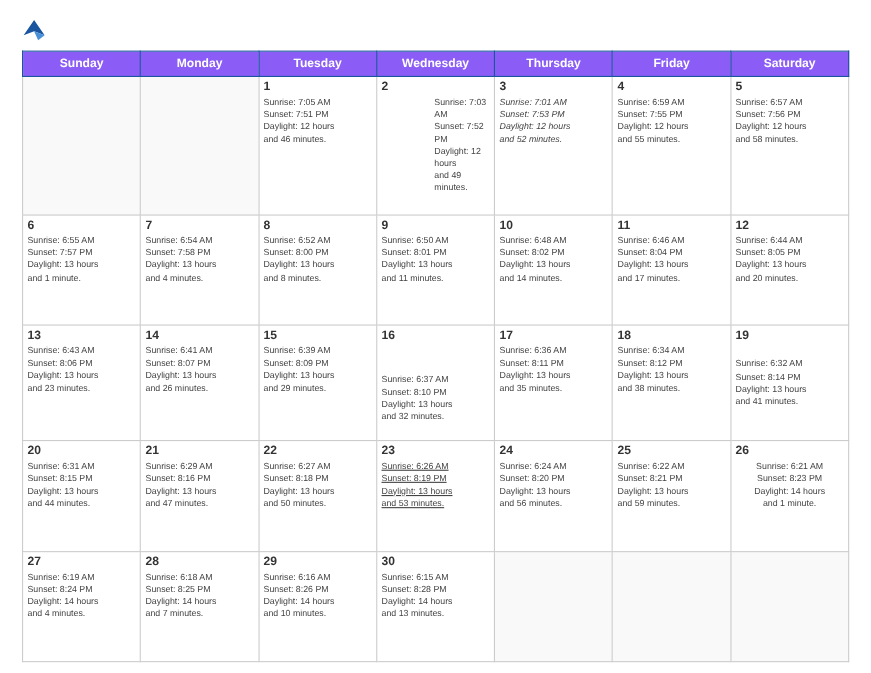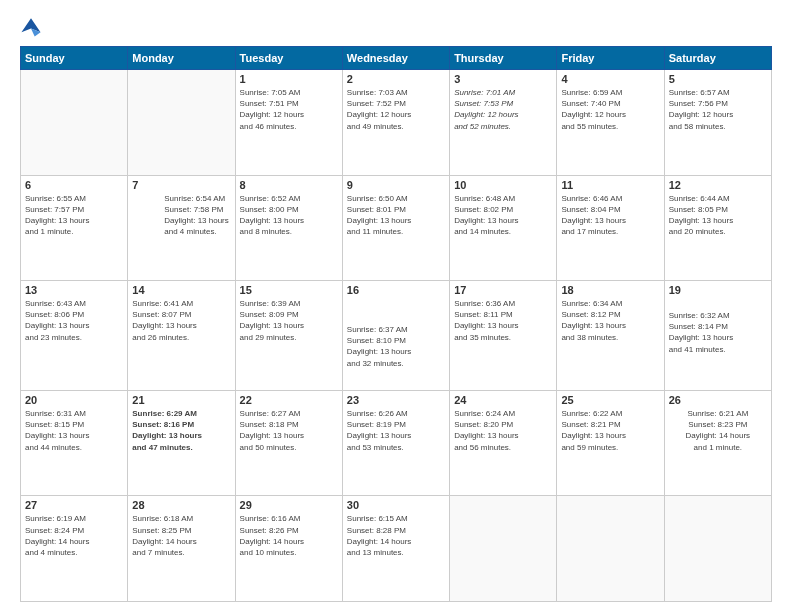--- a/index.html
+++ b/index.html
@@ -61,26 +61,26 @@
       color: #555;
     }
     .calendar {
       flex: 1;
       border: 1px solid #ccc;
       border-collapse: collapse;
       width: 100%;
       table-layout: fixed;
     }
     .calendar th {
-      background: #0369a1;
+      background: #8b5cf6;
       color: #fff;
       font-size: 11px;
       font-weight: bold;
       padding: 5px 4px;
-      text-align: left;
+      text-align: center;
       border: 1px solid #1a56a0;
     }
     .calendar td {
       border: 1px solid #ccc;
       vertical-align: top;
       padding: 3px 4px;
       font-size: 8.5px;
       color: #333;
       height: 88px;
     }
@@ -139,36 +139,36 @@
           <td class="empty-cell"></td>
           <td>
             <span class="day-num">1</span>
             <div class="day-info" style="white-space: pre-line;">Sunrise: 7:05 AM
 Sunset: 7:51 PM
 Daylight: 12 hours
 and 46 minutes.</div>
           </td>
           <td>
             <span class="day-num">2</span>
-            <div class="day-info" style="white-space: pre-line;">Sunrise: 7:03 AM
+            <div class="day-info" style="white-space: pre-line; margin-left: 48px;">Sunrise: 7:03 AM
 Sunset: 7:52 PM
 Daylight: 12 hours
 and 49 minutes.</div>
           </td>
           <td>
             <span class="day-num">3</span>
             <div class="day-info" style="white-space: pre-line; font-style: italic;">Sunrise: 7:01 AM
 Sunset: 7:53 PM
 Daylight: 12 hours
 and 52 minutes.</div>
           </td>
           <td>
             <span class="day-num">4</span>
             <div class="day-info" style="white-space: pre-line;">Sunrise: 6:59 AM
-Sunset: 7:40 PM
+Sunset: 7:55 PM
 Daylight: 12 hours
 and 55 minutes.</div>
           </td>
           <td>
             <span class="day-num">5</span>
             <div class="day-info" style="white-space: pre-line;">Sunrise: 6:57 AM
 Sunset: 7:56 PM
 Daylight: 12 hours
 and 58 minutes.</div>
           </td>
@@ -176,21 +176,21 @@
         <tr>
           <td>
             <span class="day-num">6</span>
             <div class="day-info" style="white-space: pre-line;">Sunrise: 6:55 AM
 Sunset: 7:57 PM
 Daylight: 13 hours
 and 1 minute.</div>
           </td>
           <td>
             <span class="day-num">7</span>
-            <div class="day-info" style="white-space: pre-line; margin-left: 32px;">Sunrise: 6:54 AM
+            <div class="day-info" style="white-space: pre-line;">Sunrise: 6:54 AM
 Sunset: 7:58 PM
 Daylight: 13 hours
 and 4 minutes.</div>
           </td>
           <td>
             <span class="day-num">8</span>
             <div class="day-info" style="white-space: pre-line;">Sunrise: 6:52 AM
 Sunset: 8:00 PM
 Daylight: 13 hours
 and 8 minutes.</div>
@@ -278,35 +278,35 @@
         <tr>
           <td>
             <span class="day-num">20</span>
             <div class="day-info" style="white-space: pre-line;">Sunrise: 6:31 AM
 Sunset: 8:15 PM
 Daylight: 13 hours
 and 44 minutes.</div>
           </td>
           <td>
             <span class="day-num">21</span>
-            <div class="day-info" style="white-space: pre-line; font-weight: bold;">Sunrise: 6:29 AM
+            <div class="day-info" style="white-space: pre-line;">Sunrise: 6:29 AM
 Sunset: 8:16 PM
 Daylight: 13 hours
 and 47 minutes.</div>
           </td>
           <td>
             <span class="day-num">22</span>
             <div class="day-info" style="white-space: pre-line;">Sunrise: 6:27 AM
 Sunset: 8:18 PM
 Daylight: 13 hours
 and 50 minutes.</div>
           </td>
           <td>
             <span class="day-num">23</span>
-            <div class="day-info" style="white-space: pre-line;">Sunrise: 6:26 AM
+            <div class="day-info" style="white-space: pre-line; text-decoration: underline;">Sunrise: 6:26 AM
 Sunset: 8:19 PM
 Daylight: 13 hours
 and 53 minutes.</div>
           </td>
           <td>
             <span class="day-num">24</span>
             <div class="day-info" style="white-space: pre-line;">Sunrise: 6:24 AM
 Sunset: 8:20 PM
 Daylight: 13 hours
 and 56 minutes.</div>

